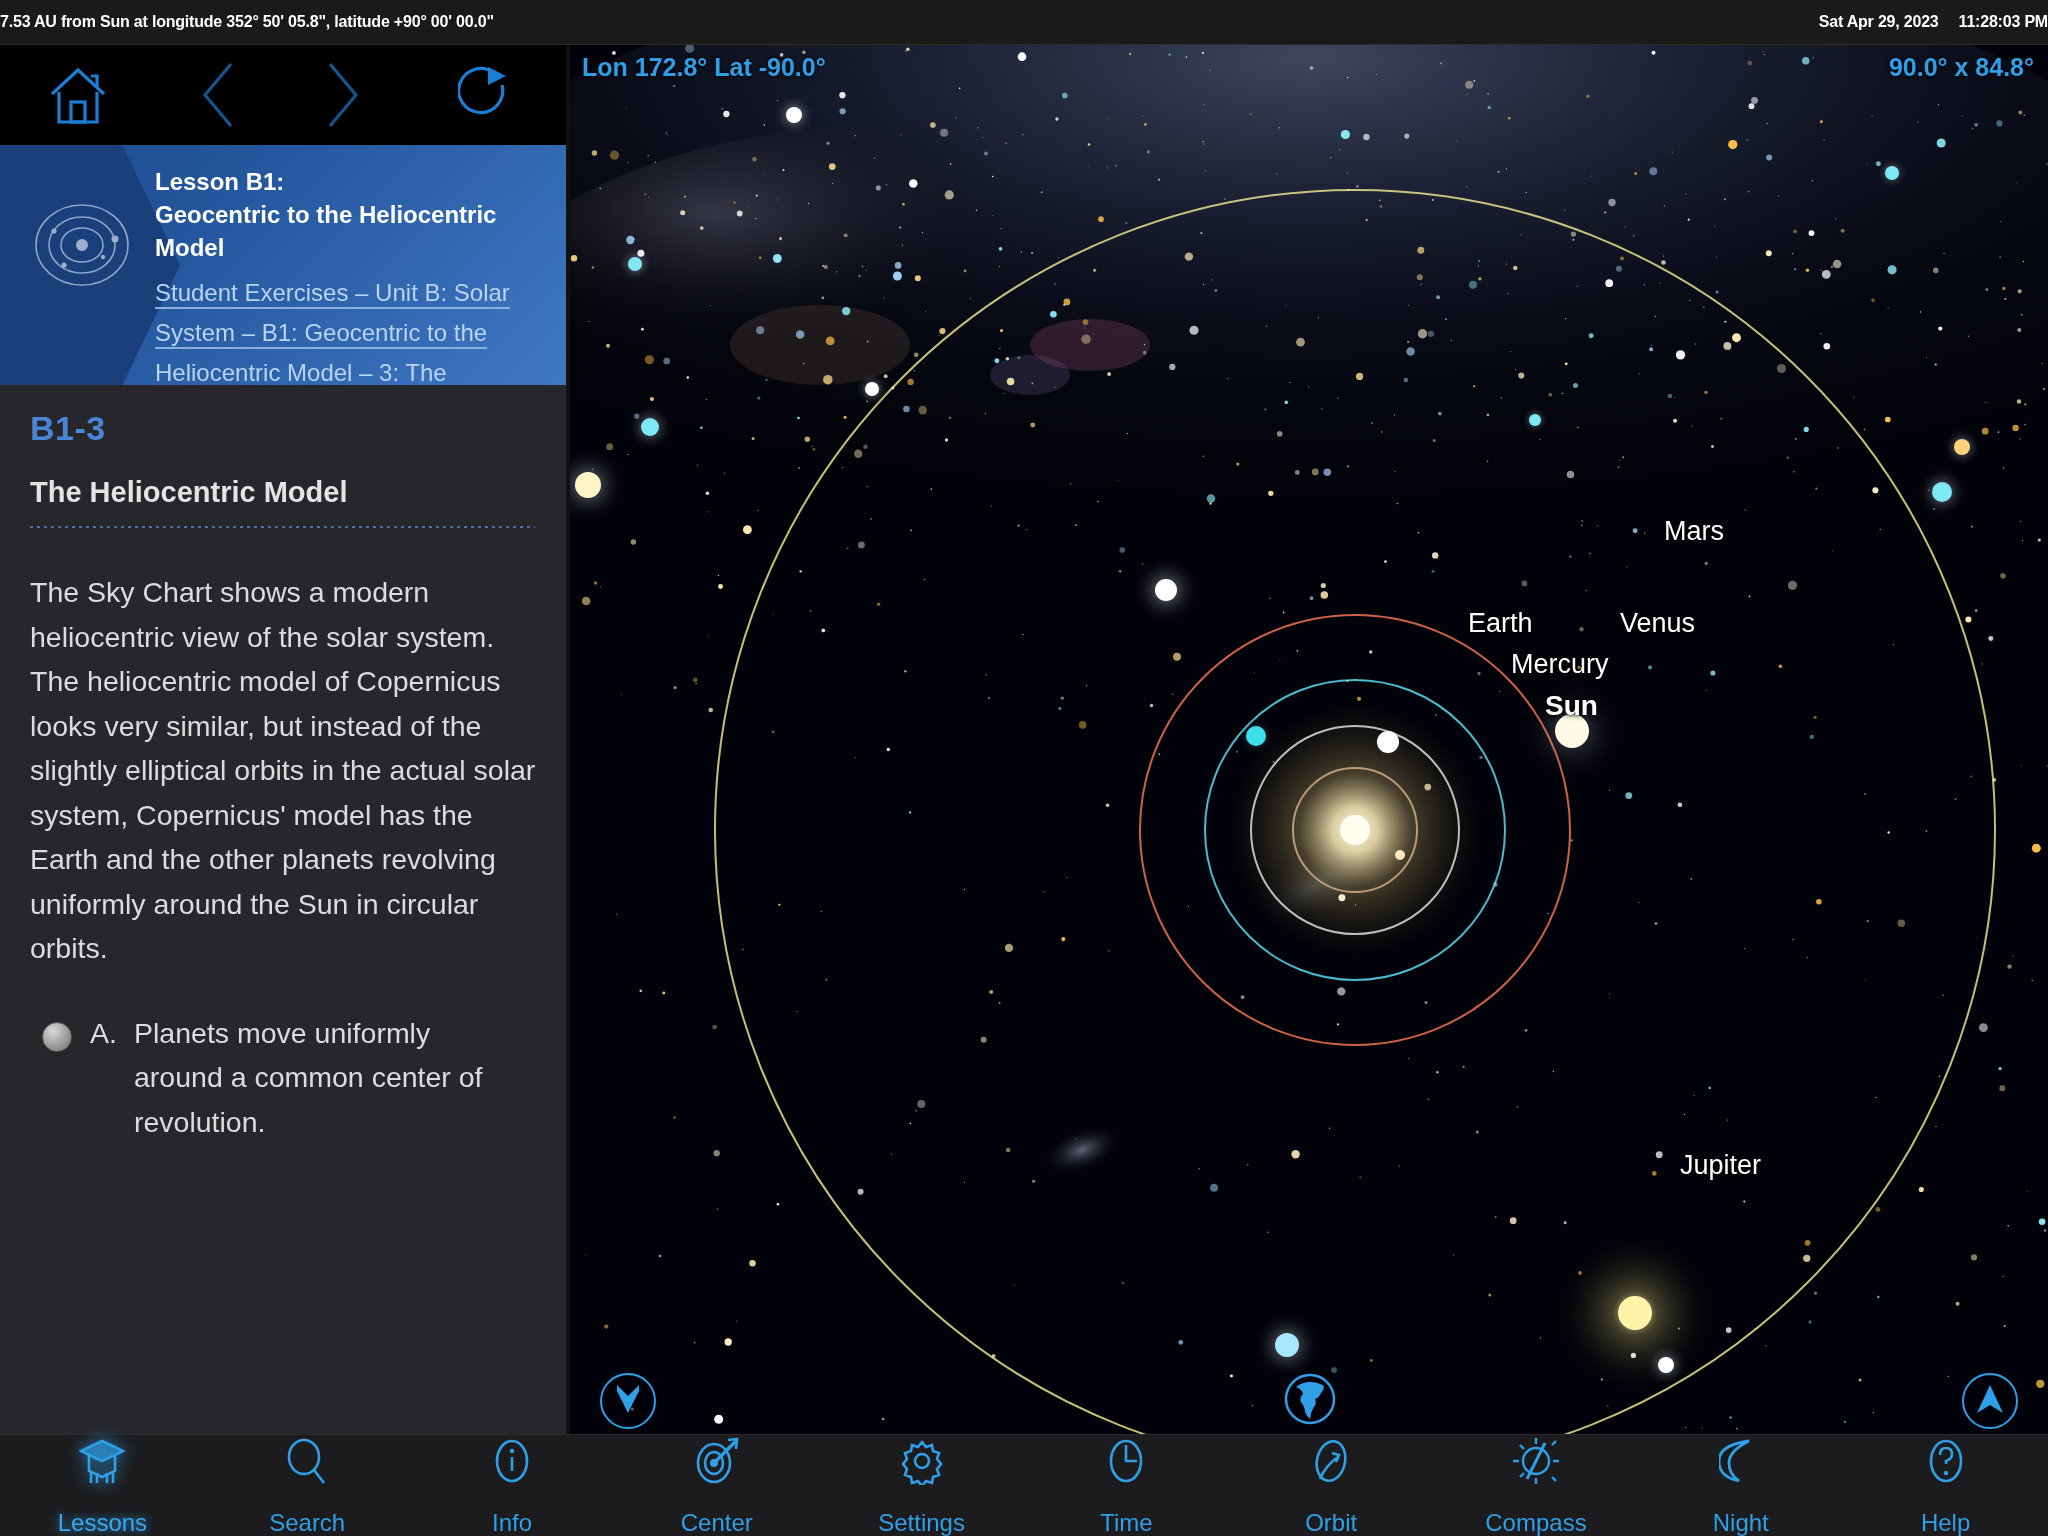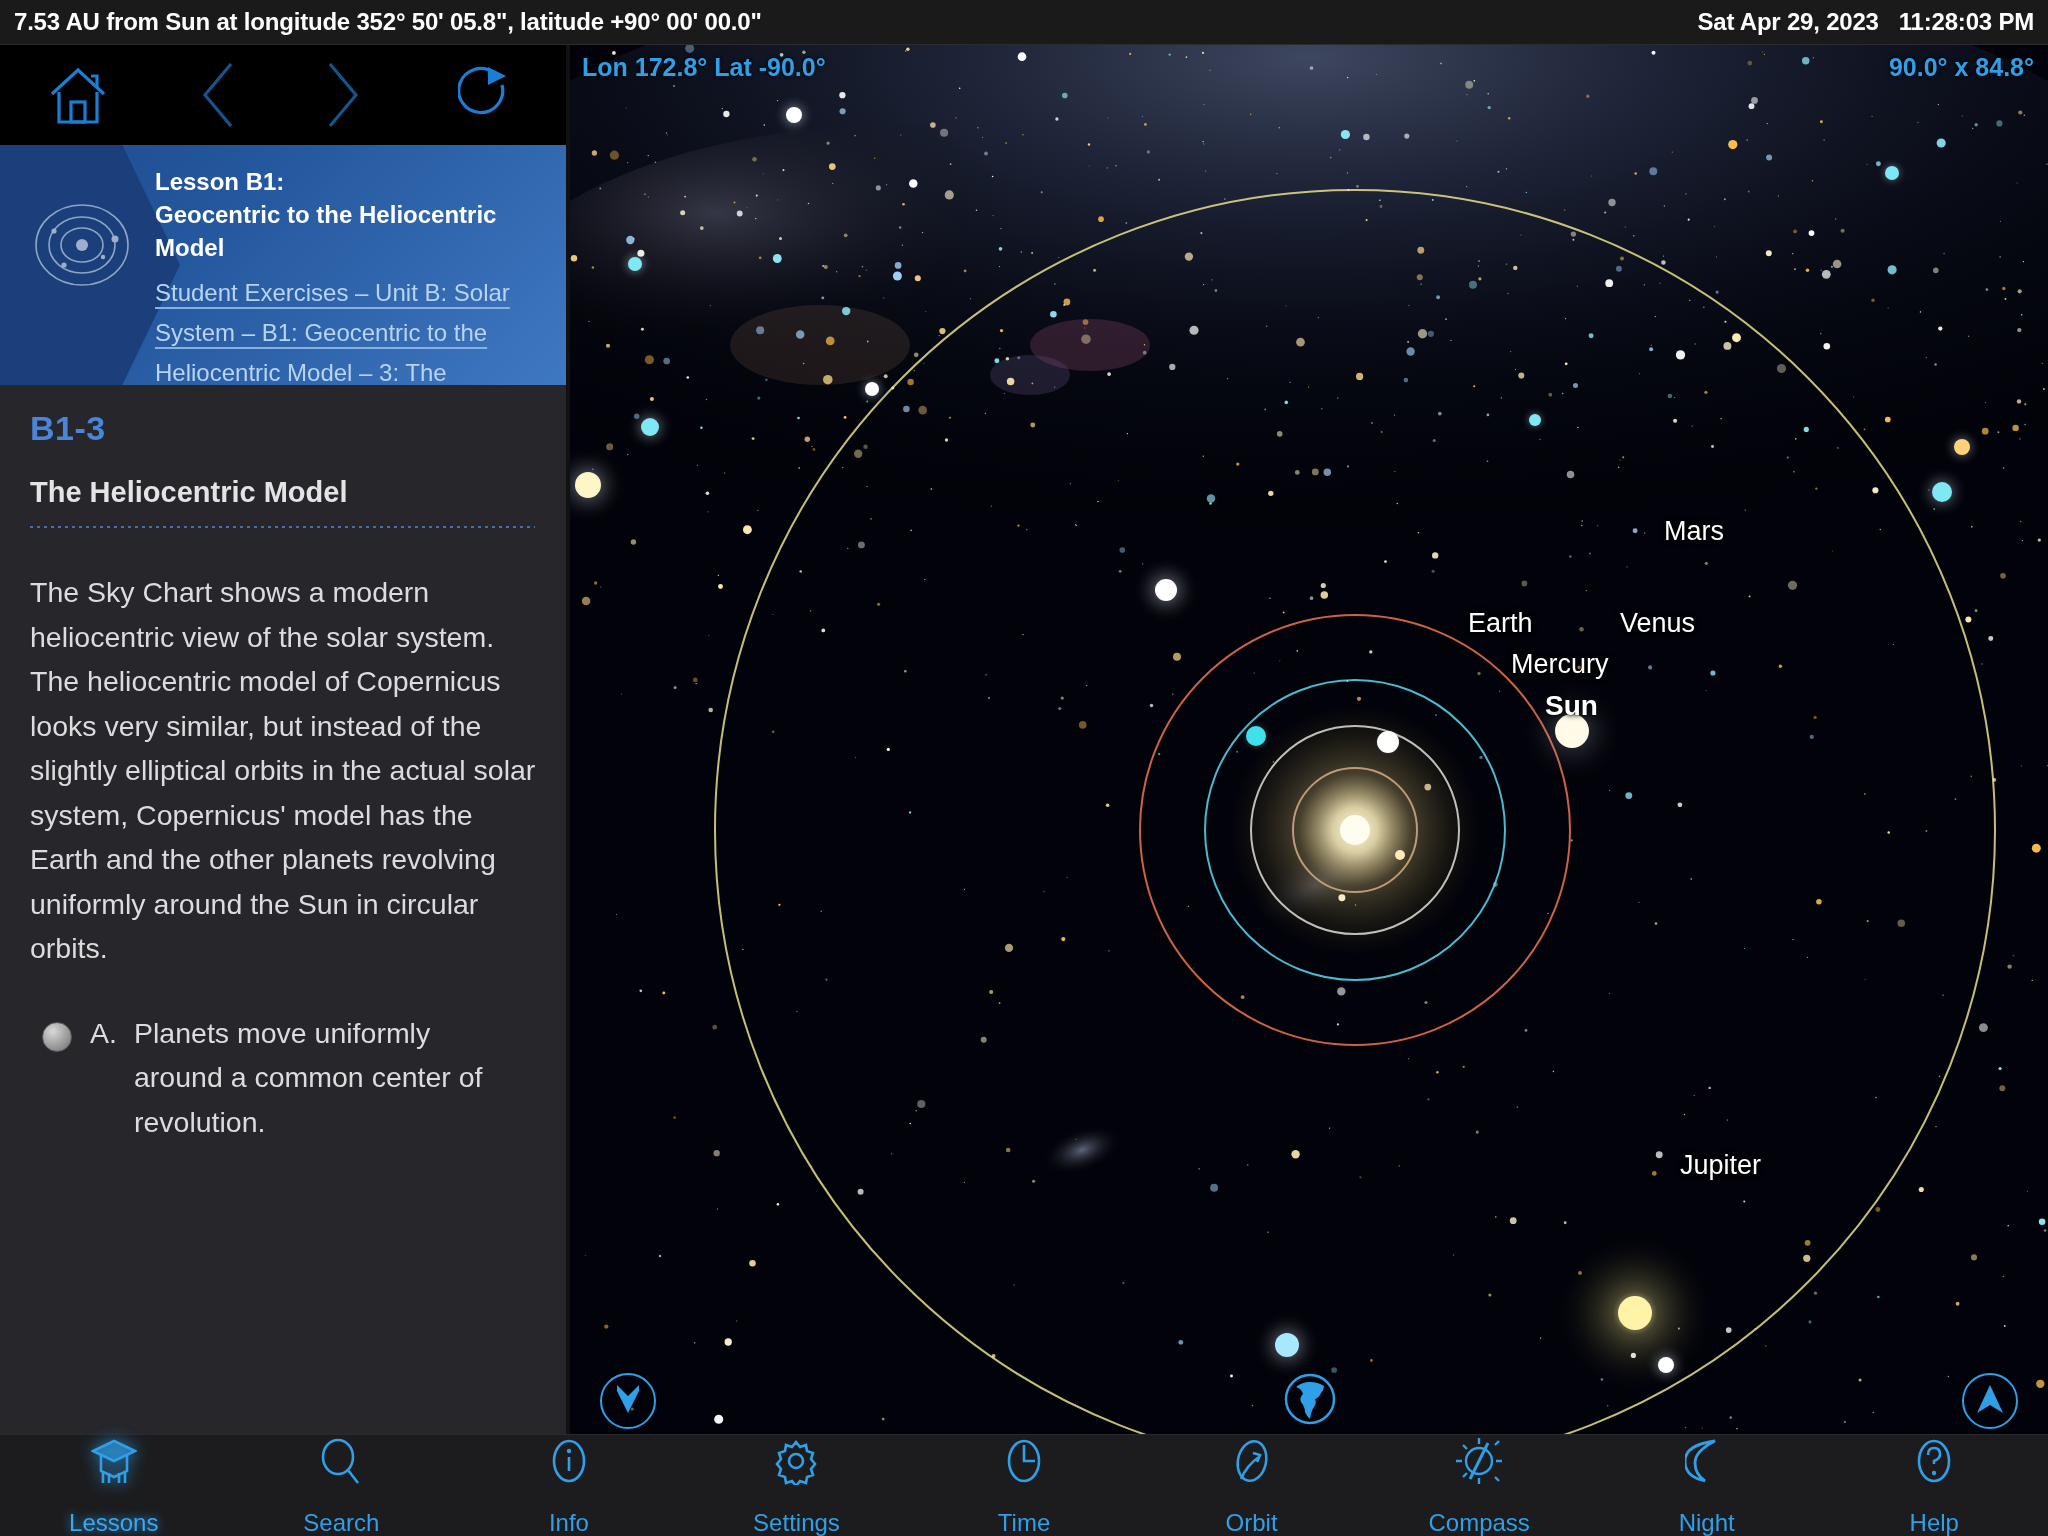--- a/index.html
+++ b/index.html
@@ -9,21 +9,21 @@
     font-family: "Liberation Sans", sans-serif;
     overflow: hidden;
   }
   #app { position: relative; width: 2048px; height: 1536px; background:#111; }
 
   
   .statusbar {
     position:absolute; left:0; top:0; width:2048px; height:45px;
     background:#1a1a1a; color:#fff;
     display:flex; align-items:center; justify-content:space-between;
-    padding:0 14px; font-size:24px; font-weight:bold;
+    padding:0 0; font-size:16px; font-weight:bold;
     letter-spacing:-0.2px; border-bottom:1px solid #2c2c2c;
   }
   .statusbar .right { display:flex; gap:20px; }
 
   
   .sidebar {
     position:absolute; left:0; top:45px; width:566px; height:1389px;
     background:#e5e5e5; overflow:hidden;
   }
   .navbar {
@@ -1075,20 +1075,32 @@
       <span class="ticon">
         <svg width="46" height="48" viewBox="0 0 46 48" fill="none" stroke="#2f9fe8" stroke-width="2.6">
           <ellipse cx="23" cy="24" rx="15" ry="20"></ellipse>
           <circle cx="23" cy="14" r="2.2" fill="#2f9fe8" stroke="none"></circle>
           <path d="M23 20 L23 34"></path>
         </svg>
       </span>
       <span class="tlabel">Info</span>
     </div>
 
+    <div class="tool">
+      <span class="ticon">
+        <svg width="50" height="48" viewBox="0 0 50 48" fill="none" stroke="#2f9fe8" stroke-width="2.6">
+          <ellipse cx="22" cy="26" rx="16" ry="19"></ellipse>
+          <ellipse cx="22" cy="26" rx="9" ry="11"></ellipse>
+          <circle cx="22" cy="26" r="4" fill="#2f9fe8" stroke="none"></circle>
+          <path d="M22 26 L44 4" stroke-width="3.4"></path>
+          <path d="M36 3 L45 2 L44 12" stroke-width="2.6"></path>
+        </svg>
+      </span>
+      <span class="tlabel">Center</span>
+    </div>
 
     <div class="tool">
       <span class="ticon">
         <svg width="48" height="48" viewBox="0 0 48 48" fill="none" stroke="#2f9fe8" stroke-width="2.6">
           <path d="M24 5 l4 5 l6 -2 l1 6 l6 2 l-2 6 l4 5 l-4 5 l2 6 l-6 2 l-1 6 l-6 -2 l-4 5 l-4 -5 l-6 2 l-1 -6 l-6 -2 l2 -6 l-4 -5 l4 -5 l-2 -6 l6 -2 l1 -6 l6 2 z"></path>
           <circle cx="24" cy="24" r="7"></circle>
         </svg>
       </span>
       <span class="tlabel">Settings</span>
     </div>

